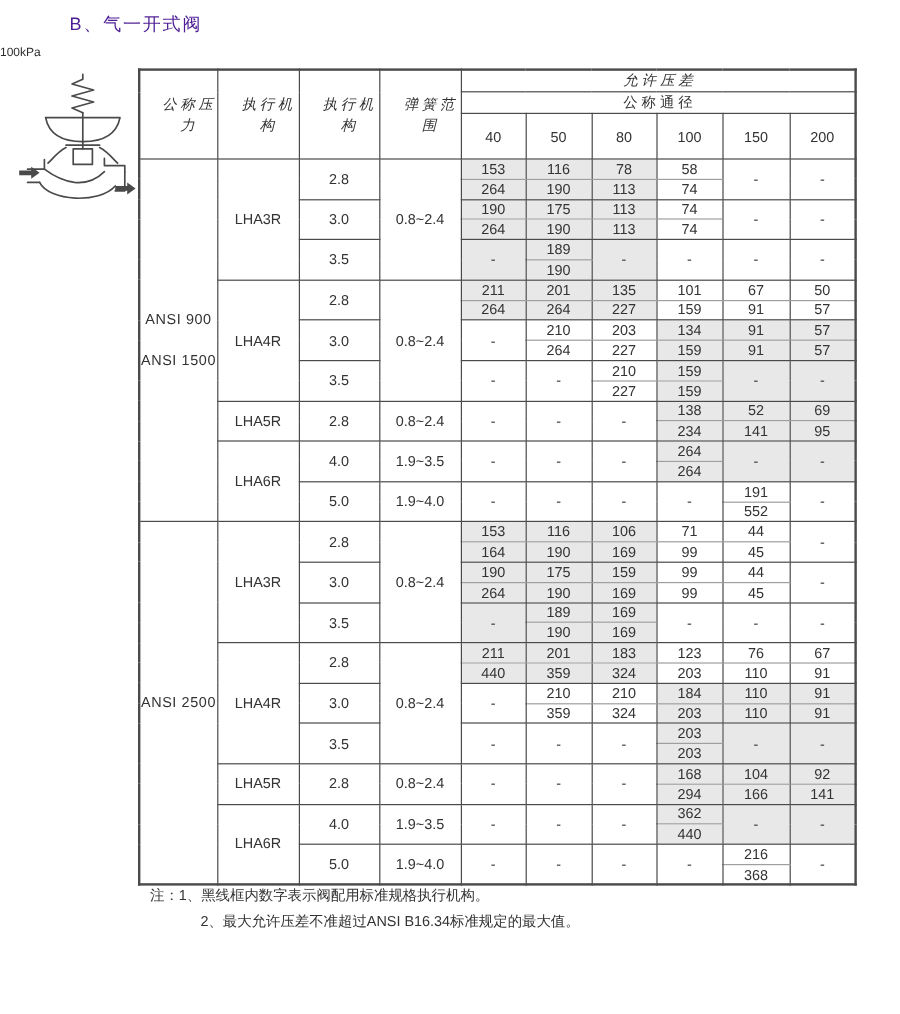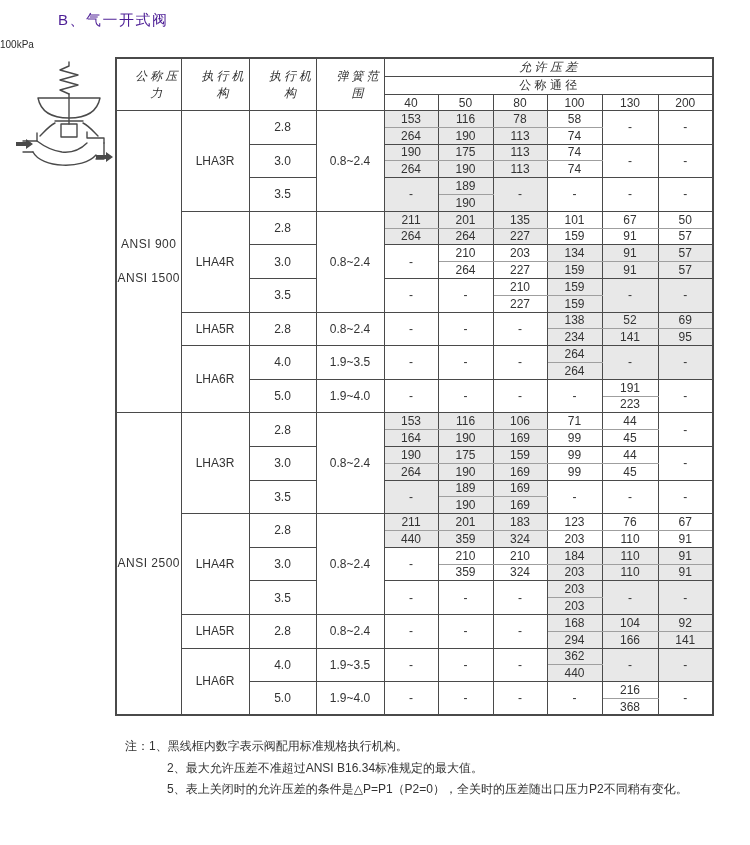--- a/index.html
+++ b/index.html
@@ -16,21 +16,21 @@
     position:absolute; left:115px; top:57px; width:599px;
     border-collapse:collapse; table-layout:fixed;
     border:2px solid #4a4a4a;
   }
   .tbl th, .tbl td {
     border:1px solid #4a4a4a; text-align:center; vertical-align:middle;
     font-weight:normal; font-size:12px; padding:0; color:#333; overflow:hidden;
   }
   .tbl thead tr.h1 th { height:17px;font-style:italic; }
   .tbl thead tr.h2 th { height:14px; }
-  .tbl thead tr.h3 th { height:16px; }
+  .tbl thead tr.h3 th { height:38px; }
   .tbl thead th.lhead { letter-spacing:3px; padding-left:18px; }
   .tbl tbody td { height:16.8px; background:#fff; }
   .tbl tbody td.g  { background:#e8e8e8; }
   .tbl tbody td.lb { border-bottom-color:#9f9f9f;margin-top:21px; }
   .tbl tbody td.pc { white-space:pre-line; line-height:1.45; letter-spacing:0.5px; }
 
   .notes { position:absolute; left:125px; top:736px; font-size:12px; color:#333; }
   .note-line { line-height:21.6px; white-space:nowrap; }
   .note-line.indent { margin-left:42px; }
   .note-prefix { display:inline-block; }
@@ -83,21 +83,21 @@
       <th colspan="6">允 许 压 差</th>
     </tr>
     <tr class="h2">
       <th colspan="6">公 称 通 径</th>
     </tr>
     <tr class="h3">
       <th>40</th>
       <th>50</th>
       <th>80</th>
       <th>100</th>
-      <th>130</th>
+      <th>150</th>
       <th>200</th>
     </tr>
   </thead>
   <tbody>
       <tr>
         <td rowspan="18" class="pc">ANSI 900
 
 ANSI 1500</td>
         <td rowspan="6">LHA3R</td>
         <td rowspan="2">2.8</td>
@@ -224,21 +224,21 @@
         <td rowspan="2">5.0</td>
         <td rowspan="2">1.9~4.0</td>
         <td rowspan="2">-</td>
         <td rowspan="2">-</td>
         <td rowspan="2">-</td>
         <td rowspan="2">-</td>
         <td class="lb">191</td>
         <td rowspan="2">-</td>
       </tr>
       <tr>
-        <td>223</td>
+        <td>552</td>
       </tr>
       <tr>
         <td rowspan="18" class="pc">ANSI 2500</td>
         <td rowspan="6">LHA3R</td>
         <td rowspan="2">2.8</td>
         <td rowspan="6">0.8~2.4</td>
         <td class="g lb">153</td>
         <td class="g lb">116</td>
         <td class="g lb">106</td>
         <td class="lb">71</td>
@@ -372,14 +372,13 @@
         <td>368</td>
       </tr>
     </tbody>
 </table>
 
 <div class="notes">
   <div class="note-line">
     <span class="note-prefix">注：</span><span>1、黑线框内数字表示阀配用标准规格执行机构。</span>
   </div>
   <div class="note-line indent"><span>2、最大允许压差不准超过ANSI B16.34标准规定的最大值。</span></div>
-  <div class="note-line indent"><span>5、表上关闭时的允许压差的条件是△P=P1（P2=0），全关时的压差随出口压力P2不同稍有变化。</span></div>
 </div>
 
 </body></html>

